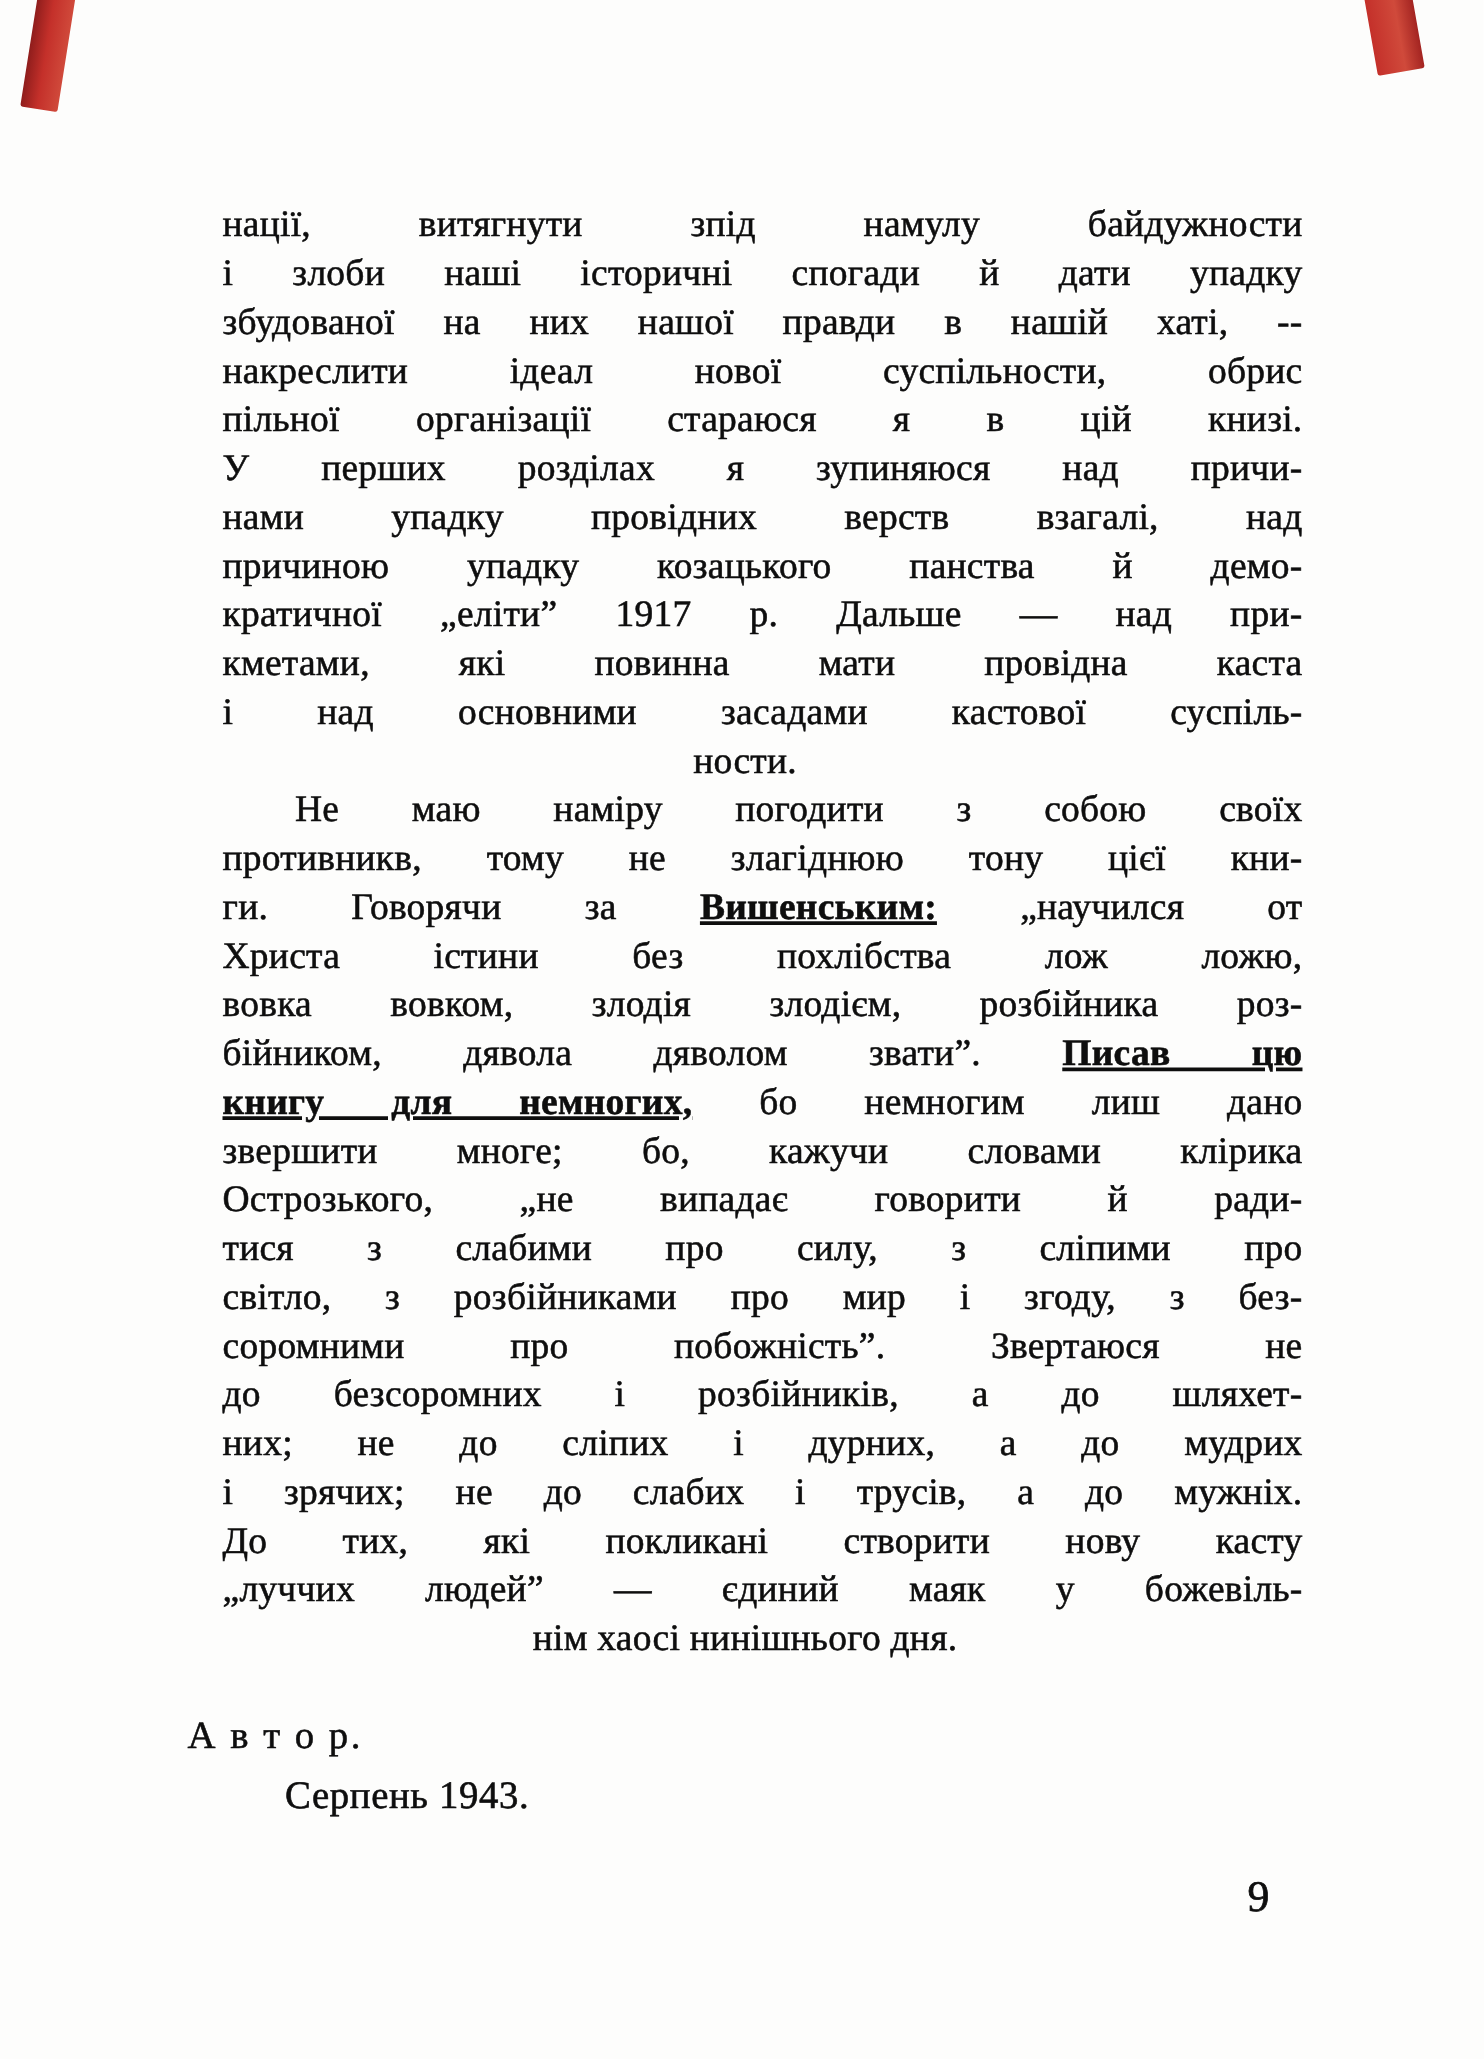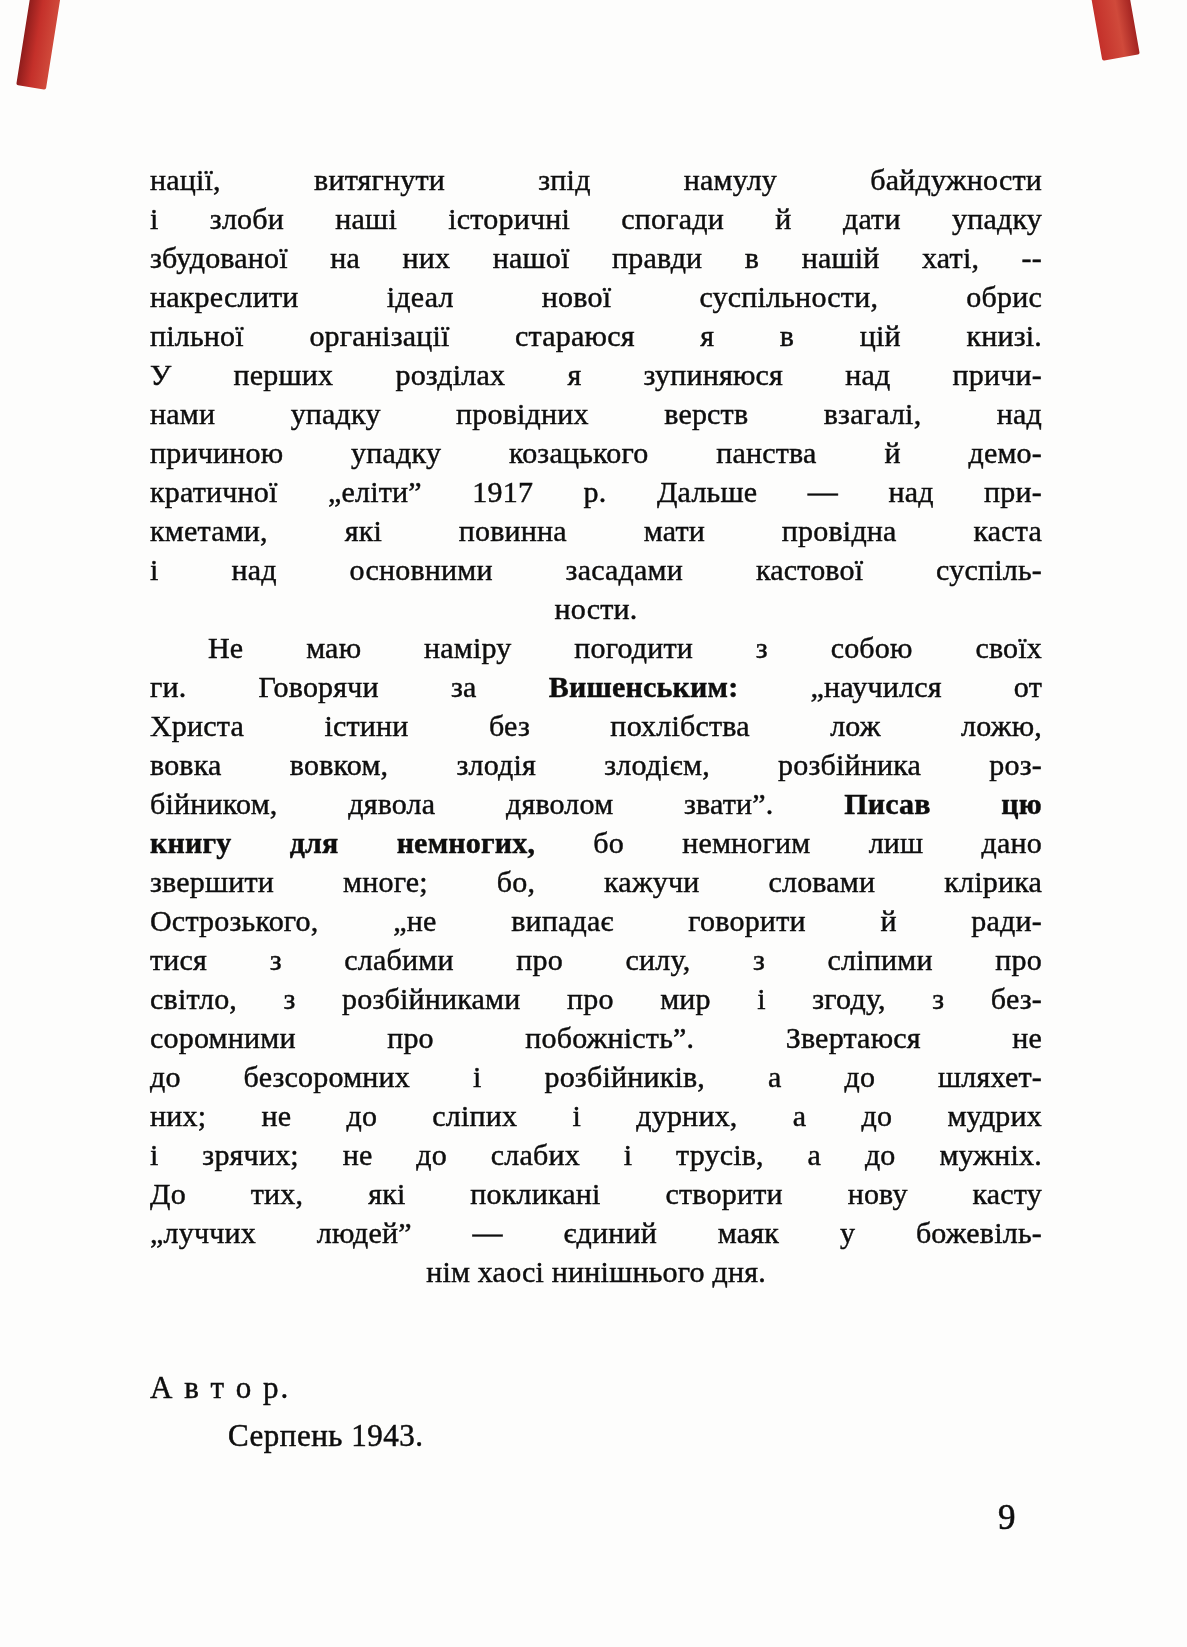--- a/index.html
+++ b/index.html
@@ -48,23 +48,25 @@
     line-height: 39px;
     font-size: 30px;
     white-space: normal;
     text-align: center;
     letter-spacing: 0.2px;
     -webkit-text-stroke: 0.45px #0e0e0e;
   }
   .line.just {
     text-align: justify;
     text-align-last: justify;
+    margin-left: 28px;
   }
   .bold {
     font-weight: bold;
+    text-decoration: underline;
   }
   #signature-line {
     position: absolute;
     left: 150px;
     top: 1368px;
     width: 892px;
     text-align: left;
     padding-right: 55px;
     box-sizing: border-box;
     font-size: 31px;
@@ -105,20 +107,21 @@
       <div class="line just"><span>накреслити ідеал нової суспільности, обрис</span></div>
       <div class="line just"><span>пільної організації стараюся я в цій книзі.</span></div>
       <div class="line just"><span>У перших розділах я зупиняюся над причи-</span></div>
       <div class="line just"><span>нами упадку провідних верств взагалі, над</span></div>
       <div class="line just"><span>причиною упадку козацького панства й демо-</span></div>
       <div class="line just"><span>кратичної „еліти” 1917 р. Дальше — над при-</span></div>
       <div class="line just"><span>кметами, які повинна мати провідна каста</span></div>
       <div class="line just"><span>і над основними засадами кастової суспіль-</span></div>
       <div class="line"><span>ности.</span></div>
       <div class="line just" style="text-indent: 58px;"><span>Не маю наміру погодити з собою своїх</span></div>
+      <div class="line just"><span>противникв, тому не злагіднюю тону цієї кни-</span></div>
       <div class="line just"><span>ги. Говорячи за </span><span class="bold">Вишенським:</span><span> „научился от</span></div>
       <div class="line just"><span>Христа істини без похлібства лож ложю,</span></div>
       <div class="line just"><span>вовка вовком, злодія злодієм, розбійника роз-</span></div>
       <div class="line just"><span>бійником, дявола дяволом звати”. </span><span class="bold">Писав цю</span></div>
       <div class="line just"><span class="bold">книгу для немногих,</span><span> бо немногим лиш дано</span></div>
       <div class="line just"><span>звершити многе; бо, кажучи словами клірика</span></div>
       <div class="line just"><span>Острозького, „не випадає говорити й ради-</span></div>
       <div class="line just"><span>тися з слабими про силу, з сліпими про</span></div>
       <div class="line just"><span>світло, з розбійниками про мир і згоду, з без-</span></div>
       <div class="line just"><span>соромними про побожність”. Звертаюся не</span></div>

